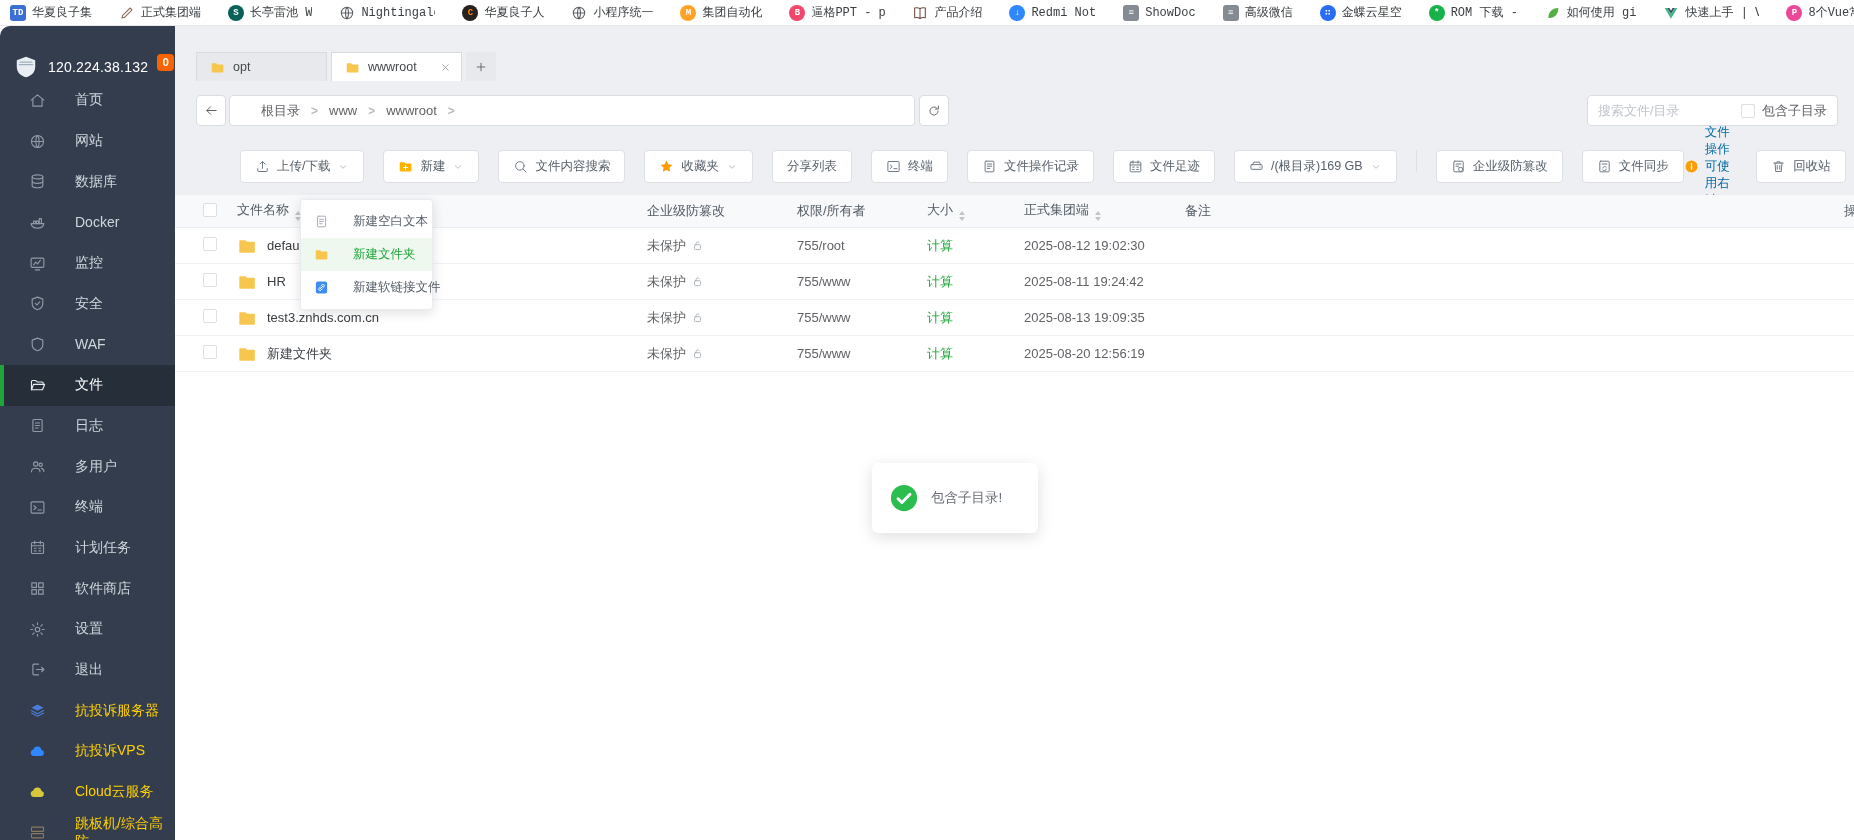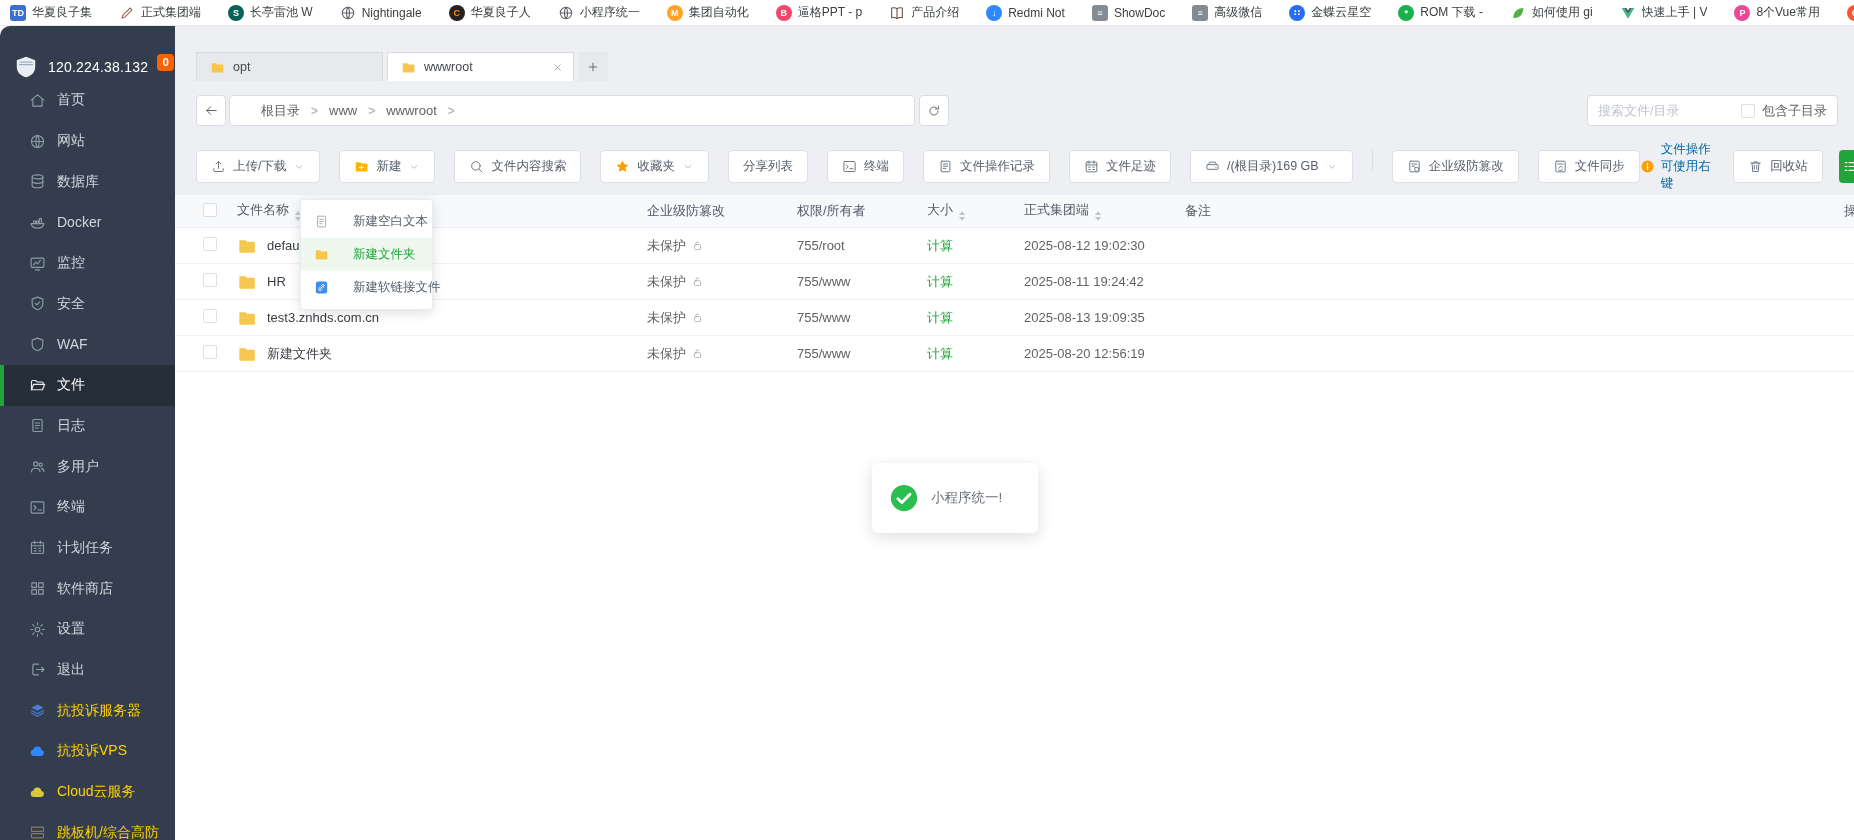--- a/index.html
+++ b/index.html
@@ -2,52 +2,52 @@
 <html><head>
 <meta charset="utf-8">
 <style>
   * { margin:0; padding:0; box-sizing:border-box; }
   html,body { width:1854px; height:840px; overflow:hidden; background:#fff;
     font-family:"Liberation Sans","DejaVu Sans",sans-serif; cursor:default; }
 
   
   .bookmarks { height:26px; background:#fff; border-bottom:1px solid #e8e8e8;
     display:flex; align-items:center; padding:0 10px; gap:27px; font-size:12px;
-    color:#3c4043; overflow:hidden; white-space:nowrap; }
+    color:#3c4043; overflow:hidden; white-space:nowrap;font-family:Liberation Mono, monospace; }
   .bm { display:flex; align-items:center; gap:6px; flex:0 0 auto; cursor:pointer; }
   .bm-fav { width:16px; height:16px; border-radius:50%; display:inline-flex;
     align-items:center; justify-content:center; font-size:9px; font-weight:bold; flex:0 0 auto; }
   .bm-fav.square { border-radius:3px; }
   .bm-label { max-width:74px; overflow:hidden; }
 
   .icn { display:inline-flex; align-items:center; justify-content:center; }
 
   
   .app { display:flex; height:814px; }
   .sidebar { width:175px; flex:0 0 auto; background:#333d4d; color:#cfd6dd;
     border-top-left-radius:10px; overflow:hidden; display:flex; flex-direction:column; }
   .side-header { height:64px; display:flex; align-items:center; padding:0 13px; gap:9px;margin-top:28px; }
   .ip { color:#fff; font-size:14px; letter-spacing:.2px; }
   .badge { min-width:17px; height:17px; border-radius:4px; background:#fa6400; color:#fff;
     font-size:11.5px; font-weight:bold; display:inline-flex; align-items:center;
     justify-content:center; padding:0 3px; position:relative; top:-5px; }
   .side-item { height:40.7px; display:flex; align-items:center; padding-left:29px;
-    gap:11px; font-size:14px; cursor:pointer; position:relative; color:#cfd6dd; flex:0 0 auto; }
+    gap:29px; font-size:14px; cursor:pointer; position:relative; color:#cfd6dd; flex:0 0 auto; }
   .side-item .icn { color:#8f9aa6; }
   .side-item.active { background:#262e3a; color:#fff; }
   .side-item.active::before { content:""; position:absolute; left:0; top:0; bottom:0;
     width:4px; background:#20a53a; }
   .side-item.active .icn { color:#e8ecf0; }
   .side-item.promo .side-label { color:#ffd100; }
 
   .main { flex:1; position:relative; background:#edeff3; min-width:0; }
 
   
   .tabbar { position:absolute; left:21px; top:26px; height:29px; display:flex; align-items:flex-end; }
-  .tab { width:187px; height:29px; display:flex; align-items:center; gap:8px; padding:0 13px;
+  .tab { width:131px; height:29px; display:flex; align-items:center; gap:8px; padding:0 13px;
     font-size:12.5px; color:#45494e; background:#e7e9ec; border:1px solid #d8dbe0;
     border-bottom:none; cursor:pointer; position:relative; margin-right:4px; }
   .tab.active { background:#fff; }
   .tab-close { position:absolute; right:10px; color:#8a8f95; display:inline-flex; cursor:pointer; }
   .tab-add { width:30px; height:29px; background:#e7e9ec; color:#5f6368; display:flex;
     align-items:center; justify-content:center; cursor:pointer; }
 
   
   .pathbar { position:absolute; left:21px; right:16px; top:69px; height:31px;
     display:flex; align-items:center; }
@@ -64,21 +64,21 @@
   .searchbox input { border:none; outline:none; flex:1; min-width:0; font-size:13px;
     color:#333; background:transparent; font-family:inherit; }
   .searchbox input::placeholder { color:#c0c4cc; }
   .chk { width:14px; height:14px; border:1px solid #dcdfe6; border-radius:2px; background:#fff;
     flex:0 0 auto; display:inline-block; cursor:pointer; }
   .chk-label { font-size:13px; color:#606266; white-space:nowrap; }
 
   
   .toolbar { position:absolute; left:21px; right:0; top:124px; height:33px;
     display:flex; align-items:center; }
-  .tb-left { display:flex; align-items:flex-start; gap:19px; }
+  .tb-left { display:flex; align-items:flex-start; gap:19px;margin-left:44px; }
   .tb-btn { height:33px; background:#fff; border:1px solid #dcdfe6; border-radius:4px;
     display:flex; align-items:center; gap:7px; padding:0 14px; font-size:12.5px;
     color:#57606a; cursor:pointer; white-space:nowrap; font-family:inherit; }
   .tb-btn .icn { color:#6f7a85; }
   .tb-div { width:1px; height:22px; background:#dcdfe6; }
   .tb-right { margin-left:auto; display:flex; align-items:center; gap:16px; }
   .hint { color:#0369a1; font-size:12.5px; display:flex; align-items:center; gap:6px; }
   .listview { width:40px; height:33px; background:#20a53a; border:none; border-radius:4px;
     color:#fff; display:flex; align-items:center; justify-content:center;
     margin-right:-8px; cursor:pointer; }
@@ -785,17 +785,17 @@
         </div>
       </div>
 
     <div class="toast">
       <span class="icn">
           <svg viewBox="0 0 24 24" width="30" height="30" fill="none" stroke="currentColor" stroke-width="1.6" stroke-linecap="round" stroke-linejoin="round">
             <circle cx="12" cy="12" r="10.5" fill="#2bbd4e" stroke="none"></circle>
             <path d="M7.2 12.6l3.1 3L16.8 9" stroke="#fff" stroke-width="2.4"></path>
           </svg>
         </span>
-      <span>小程序统一!</span>
+      <span>包含子目录!</span>
     </div>
 
   </div>
 </div>
 
 </body></html>

